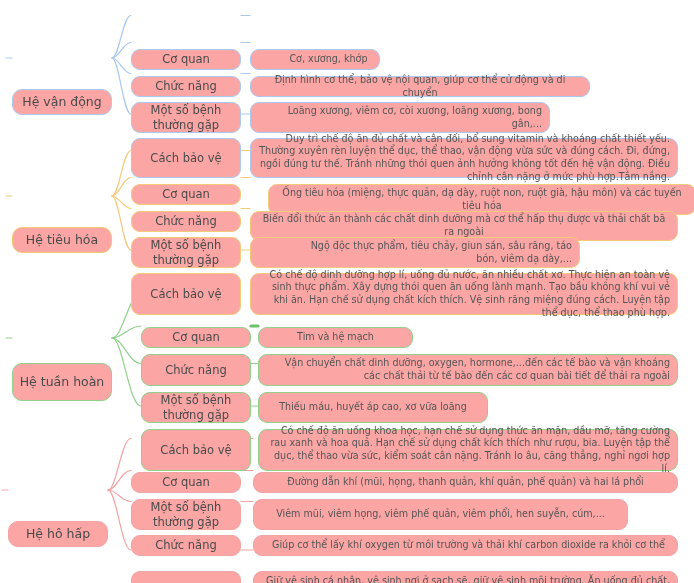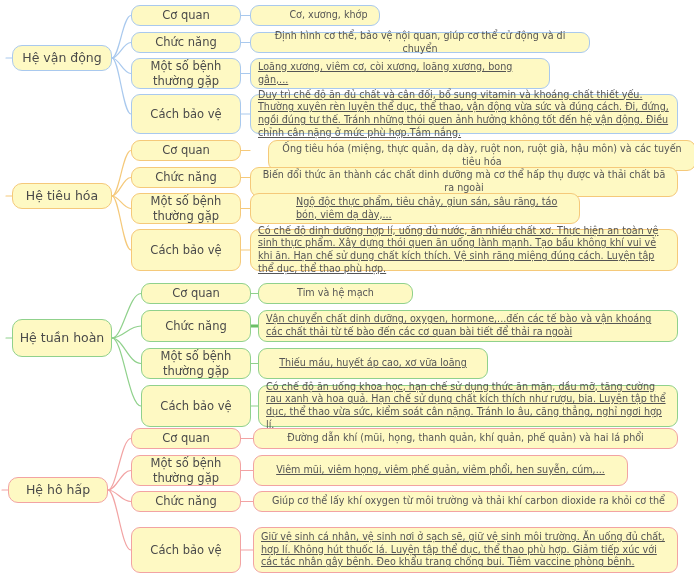--- a/index.html
+++ b/index.html
@@ -21,47 +21,47 @@
     position: absolute;
     left: 0;
     top: 0;
     width: 694px;
     height: 583px;
     pointer-events: none;
   }
   .node {
     position: absolute;
     box-sizing: border-box;
-    background: #fef9c3;
+    background: #fca5a5;
     border: 1.3px solid #aaa;
     border-radius: 9px;
     display: flex;
     align-items: center;
     justify-content: center;
     text-align: center;
     color: #4a4a4a;
     line-height: 1.28;
     padding: 2px 5px;
+    margin-top: 44px;
   }
   .root {
     font-size: 12.5px;
     border-radius: 10px;
   }
   .branch {
     font-size: 11.5px;
   }
   .leaf {
     font-size: 9.6px;
     padding: 3px 7px;
     line-height: 1.33;
     color: #555;
   }
   .leaf.long {
-    text-align: left;
-    text-decoration: underline;
+    text-align: right;
   }
   
   .c-blue   { border-color: #a9c9ee; }
   .c-orange { border-color: #f5c97a; }
   .c-green  { border-color: #90d18c; }
   .c-red    { border-color: #f2a3a3; }
 </style>
 </head>
 <body>
 

